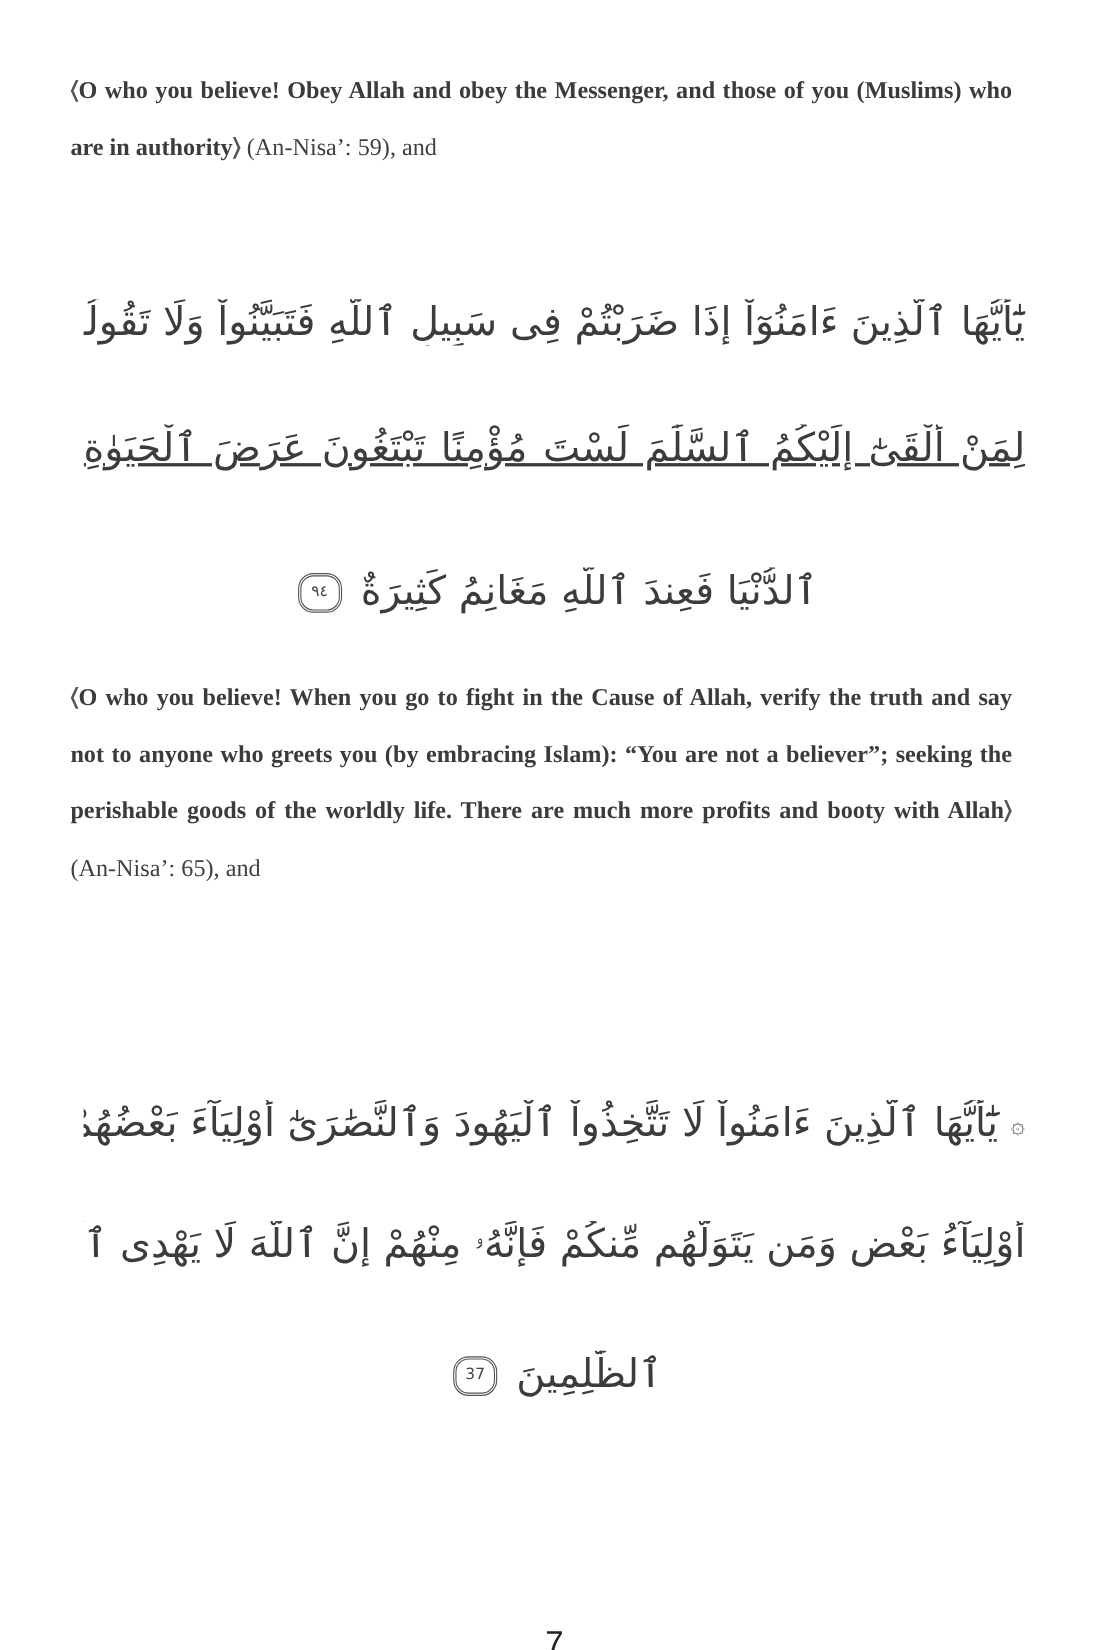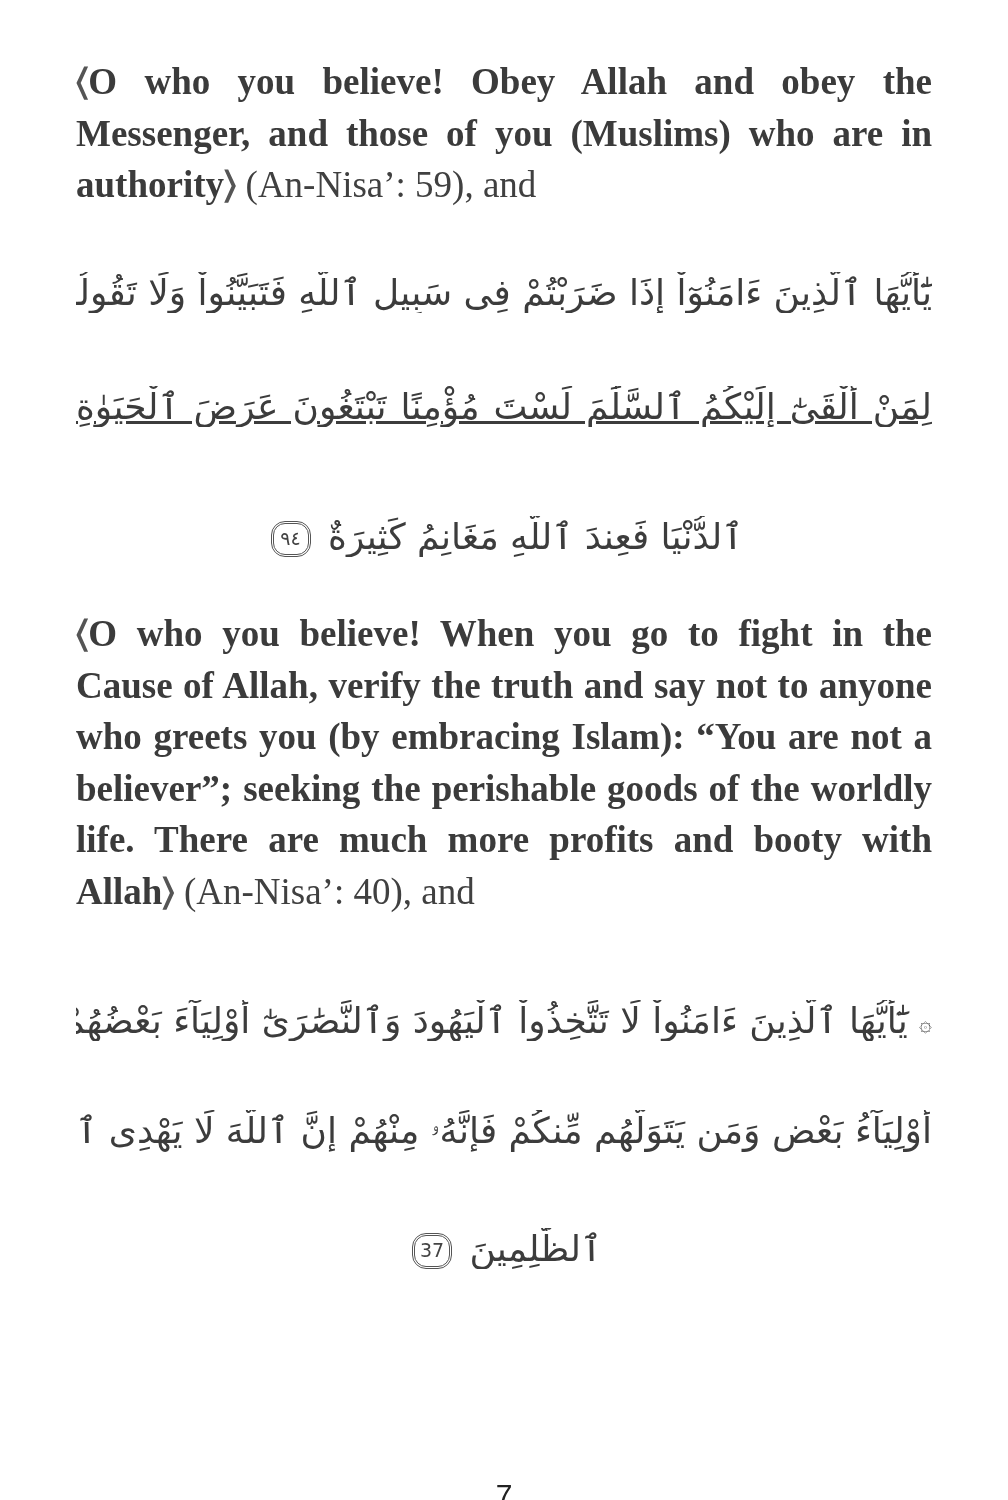--- a/index.html
+++ b/index.html
@@ -1,42 +1,42 @@
 <!DOCTYPE html>
 <html><head>
 <meta charset="utf-8">
 <style>
   html, body { margin: 0; padding: 0; background: #ffffff; }
   body { width: 1008px; height: 1500px; position: relative; overflow: hidden; font-family: "Liberation Serif", serif; color: #3a3a3a; }
-  .para { position: absolute; left: 76px; width: 856px; font-size: 37px; line-height: 51.5px; text-align: justify; color: #404040; }
+  .para { position: absolute; left: 64px; width: 856px; font-size: 22px; line-height: 51.5px; text-align: justify; color: #404040; }
   .para b { font-weight: bold; color: #3b3b3b; }
   .para .ref { font-weight: normal; color: #404040; }
   .bracket { font-weight: bold; color: #555; }
   .arabic { position: absolute; left: 76px; width: 856px; direction: rtl; font-family: "DejaVu Sans", sans-serif; font-size: 36px; color: #3c3c3c; text-align: justify; text-align-last: justify; white-space: nowrap; overflow: hidden; }
   .arabic.center { text-align: center; text-align-last: center; }
-  .ayah-mark { display: inline-block; width: 34px; height: 30px; border: 3px double #555; border-radius: 14px; vertical-align: middle; text-align: center; font-size: 19px; line-height: 28px; margin: 0 6px; color: #444; direction: ltr; }
+  .ayah-mark { display: inline-block; width: 34px; height: 30px; border: 3px double #555; border-radius: 14px; vertical-align: middle; text-align: center; font-size: 14px; line-height: 28px; margin: 0 6px; color: #444; direction: ltr; }
   .star { font-size: 22px; color: #555; vertical-align: middle; }
   .page-number { position: absolute; left: 0; width: 1008px; top: 1478px; text-align: center; font-family: "Liberation Sans", sans-serif; font-size: 30px; color: #222; }
 </style>
 </head>
 <body>
 
 <div class="para" style="top:56px;">
   <span class="bracket">〈</span><b>O who you believe! Obey Allah and obey the Messenger, and those of you (Muslims) who are in authority</b><span class="bracket">〉</span><span class="ref"> (An-Nisa’: 59), and</span>
 </div>
 
 <div class="arabic" style="top:272px;">يَٰٓأَيُّهَا ٱلَّذِينَ ءَامَنُوٓاْ إِذَا ضَرَبْتُمْ فِى سَبِيلِ ٱللَّهِ فَتَبَيَّنُواْ وَلَا تَقُولُواْ</div>
 <div class="arabic" style="top:386px;text-decoration:underline;">لِمَنْ أَلْقَىٰٓ إِلَيْكُمُ ٱلسَّلَٰمَ لَسْتَ مُؤْمِنًا تَبْتَغُونَ عَرَضَ ٱلْحَيَوٰةِ</div>
 <div class="arabic center" style="top:516px;">
   <span>ٱلدُّنْيَا فَعِندَ ٱللَّهِ مَغَانِمُ كَثِيرَةٌ</span>
   <span class="ayah-mark">٩٤</span>
 </div>
 
 <div class="para" style="top:608px;">
-  <span class="bracket">〈</span><b>O who you believe! When you go to fight in the Cause of Allah, verify the truth and say not to anyone who greets you (by embracing Islam): “You are not a believer”; seeking the perishable goods of the worldly life. There are much more profits and booty with Allah</b><span class="bracket">〉</span><span class="ref"> (An-Nisa’: 40), and</span>
+  <span class="bracket">〈</span><b>O who you believe! When you go to fight in the Cause of Allah, verify the truth and say not to anyone who greets you (by embracing Islam): “You are not a believer”; seeking the perishable goods of the worldly life. There are much more profits and booty with Allah</b><span class="bracket">〉</span><span class="ref"> (An-Nisa’: 65), and</span>
 </div>
 
 <div class="arabic" style="top:1000px;">
   <span class="star">۞</span>
   <span>يَٰٓأَيُّهَا ٱلَّذِينَ ءَامَنُواْ لَا تَتَّخِذُواْ ٱلْيَهُودَ وَٱلنَّصَٰرَىٰٓ أَوْلِيَآءَ بَعْضُهُمْ</span>
 </div>
 <div class="arabic" style="top:1110px;">أَوْلِيَآءُ بَعْضٍ وَمَن يَتَوَلَّهُم مِّنكُمْ فَإِنَّهُۥ مِنْهُمْ إِنَّ ٱللَّهَ لَا يَهْدِى ٱلْقَوْمَ</div>
 <div class="arabic center" style="top:1228px;">
   <span>ٱلظَّٰلِمِينَ</span>
   <span class="ayah-mark">37</span>

